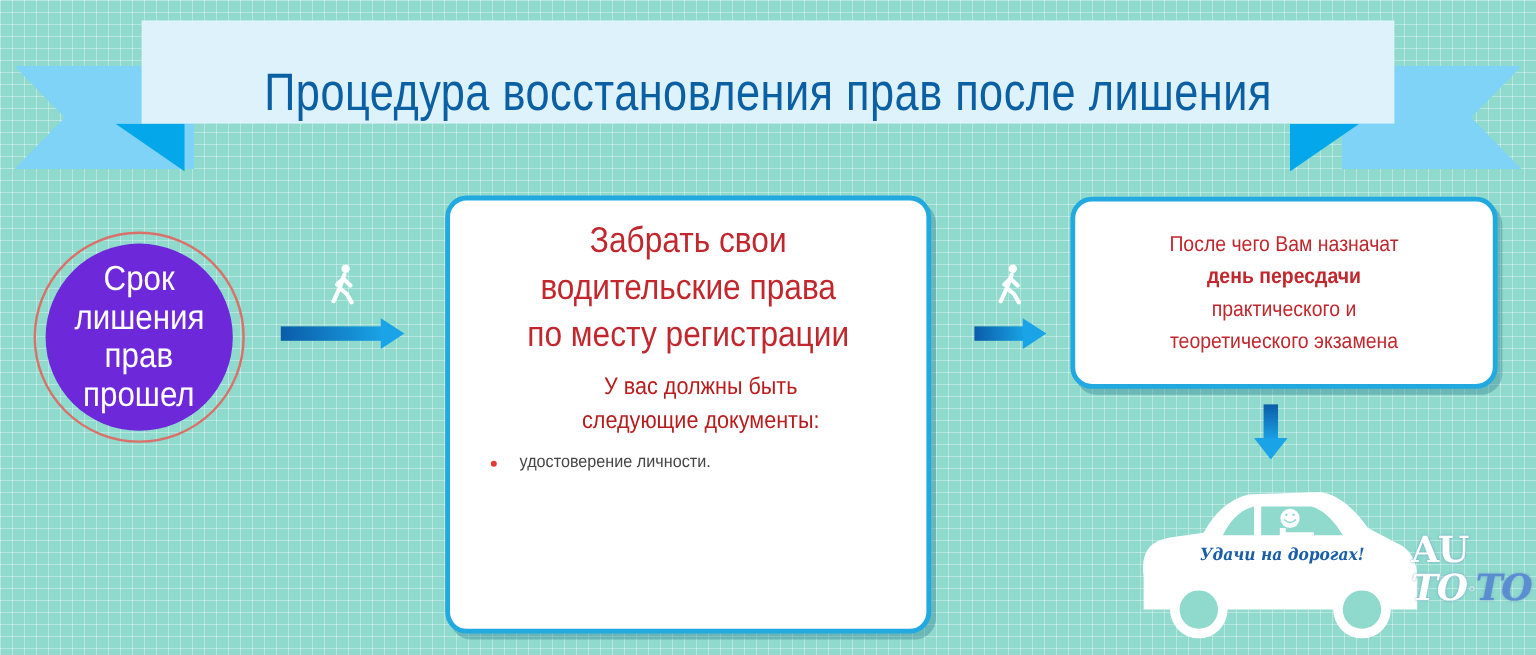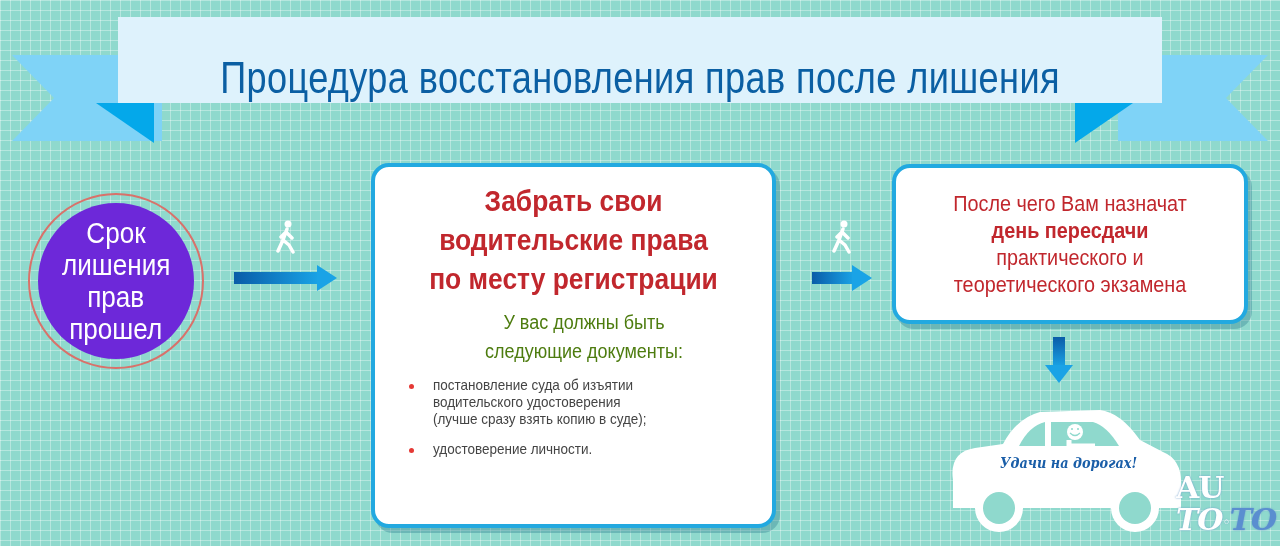--- a/index.html
+++ b/index.html
@@ -85,59 +85,59 @@
   .walker { width: 24px; height: 34px; }
 
   
   .card {
     background: #fff; border: 4px solid #22a9e0; border-radius: 18px;
     box-shadow: 4px 5px 0 rgba(40,120,140,0.35);
   }
   .card-center { left: 371px; top: 163px; width: 405px; height: 365px; }
   .card-center .heading {
     position: absolute; left: 0; right: 0; top: 14px; text-align: center;
-    color: #c1272d; font-size: 30px; font-weight: bold; line-height: 39px;
+    color: #c1272d; font-size: 30px; font-weight: normal; line-height: 39px;
   }
   .card-center .heading span { display: block; transform: scaleX(0.88); white-space: nowrap; }
   .card-center .sub {
     position: absolute; left: 0; right: 0; top: 141px; text-align: center;
-    color: #4d7c0f; font-size: 20px; line-height: 29px; margin-left: 21px;
+    color: #b91c1c; font-size: 20px; line-height: 29px; margin-left: 21px;
   }
   .card-center .sub span { display: block; transform: scaleX(0.9); white-space: nowrap; }
   .docs { position: absolute; left: 30px; top: 210px; width: 360px; list-style: none; }
   .docs li { position: relative; padding-left: 28px; margin-bottom: 13px; }
   .docs li .dot {
     position: absolute; left: 4px; top: 7px; width: 5px; height: 5px; border-radius: 50%;
     background: #e53935;
   }
   .docs li .lines span {
     display: block; color: #444; font-size: 14.5px; line-height: 17px;
     transform-origin: left center; transform: scaleX(0.93); white-space: nowrap;
   }
 
   
   .card-right { left: 892px; top: 164px; width: 356px; height: 160px; }
   .card-right .txt {
     position: absolute; left: 0; right: 0; top: 22px; text-align: center;
-    color: #c1272d; font-size: 22px; line-height: 27px;
+    color: #c1272d; font-size: 18px; line-height: 27px;
   }
   .card-right .txt span { display: block; transform: scaleX(0.9); white-space: nowrap; }
   .card-right .txt .bold { font-weight: bold; }
 
   
   .car { left: 945px; top: 400px; width: 240px; height: 132px; }
   .car-text {
     left: 1000px; top: 455px; width: 170px;
     font-family: "DejaVu Serif", serif; font-style: italic; font-weight: bold;
     color: #1a5ea8; font-size: 14px; white-space: nowrap;
     transform: scaleX(0.92); transform-origin: left center;
   }
 
   
-  .wm { left: 1176px; top: 443px; width: 100px; font-family: "DejaVu Serif", serif; font-weight: bold; margin-top: 29px; }
+  .wm { left: 1176px; top: 443px; width: 100px; font-family: "DejaVu Serif", serif; font-weight: bold; }
   .wm div { font-size: 30px; line-height: 32px; letter-spacing: -1px; }
   .wm .w1 { color: #fff; text-shadow: 0 0 2px #6b9bc9; }
   .wm .w2 { color: #fff; font-style: italic; text-shadow: 0 0 2px #6b9bc9; }
   .wm .w2 .b { color: #5a8ed0; }
   .wm .w2 .sep { font-size: 14px; color: #fff; vertical-align: middle; }
   .wm .w3 { color: #5a8ed0; padding-left: 28px; }
 </style>
 </head>
 <body>
 
@@ -170,28 +170,20 @@
   <div class="heading">
     <span>Забрать свои</span>
     <span>водительские права</span>
     <span>по месту регистрации</span>
   </div>
   <div class="sub">
     <span>У вас должны быть</span>
     <span>следующие документы:</span>
   </div>
   <ul class="docs">
-    <li>
-      <span class="dot"></span>
-      <div class="lines">
-        <span>постановление суда об изъятии</span>
-        <span>водительского удостоверения</span>
-        <span>(лучше сразу взять копию в суде);</span>
-      </div>
-    </li>
     <li>
       <span class="dot"></span>
       <div class="lines">
         <span>удостоверение личности.</span>
       </div>
     </li>
   </ul>
 </div>
 
 <svg class="abs walker" style="left:830px;top:220px;" viewBox="0 0 24 34">

